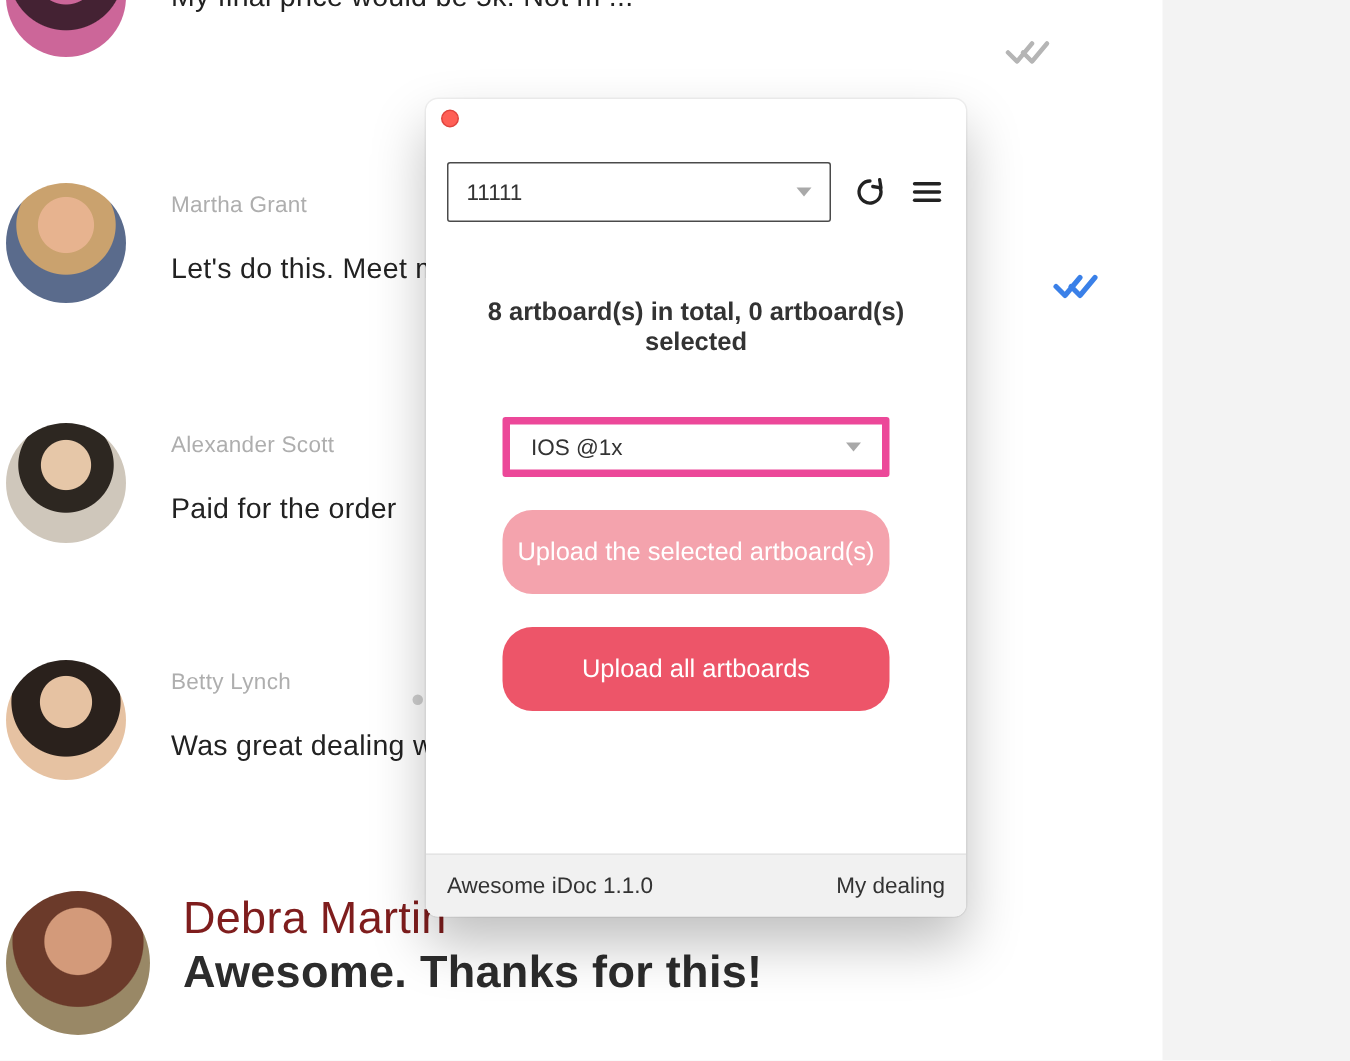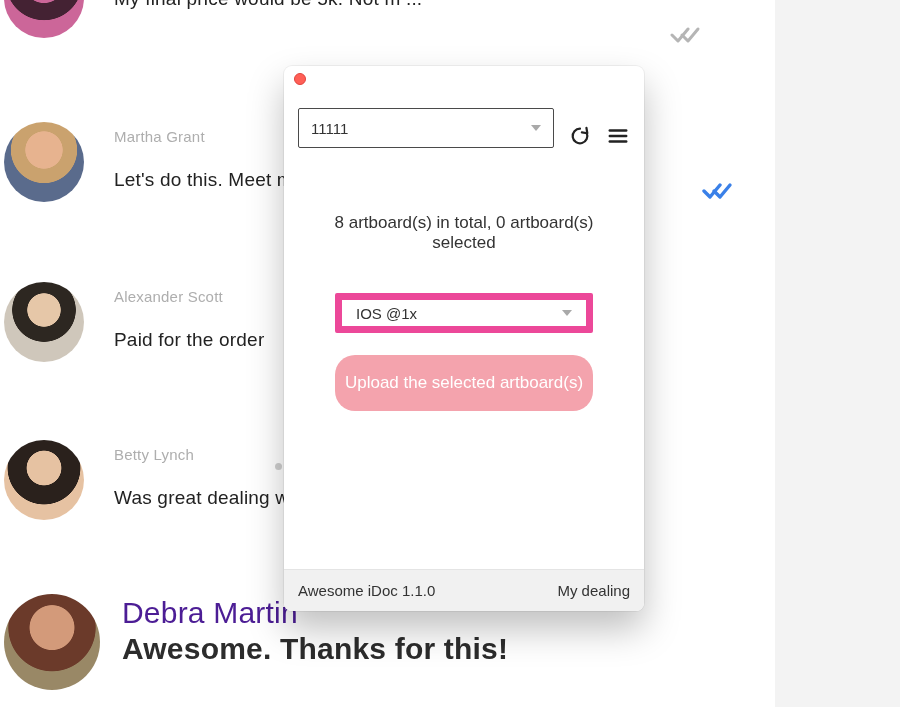--- a/index.html
+++ b/index.html
@@ -32,21 +32,21 @@
     flex-shrink: 0;
     margin-left: 4px;
     background: #d0c4b8;
     position: relative;
     overflow: hidden;
   }
   .chat-body { margin-left: 30px; padding-top: 6px; flex: 1; }
   .chat-name { color: #aeaeae; font-size: 15px; font-weight: 400; letter-spacing: .2px; }
   .chat-msg { color: #222; font-size: 19px; font-weight: 400; margin-top: 24px; letter-spacing: .2px; }
   .chat-msg.big { font-size: 30px; font-weight: 600; color: #2c2c2c; }
-  .chat-name.big { font-size: 30px; font-weight: 400; color: #4c1d95; }
+  .chat-name.big { font-size: 30px; font-weight: 400; color: #7f1d1d; }
 
   .checks {
     position: absolute;
     width: 34px; height: 22px;
   }
   .checks svg { width: 34px; height: 22px; display: block; }
 
   .unread-dot {
     position: absolute;
     width: 7px; height: 7px; border-radius: 50%;
@@ -74,21 +74,21 @@
     padding: 0 10px;
   }
   .traffic-dot {
     width: 12px; height: 12px; border-radius: 50%;
     background: #ff5f56;
     border: 1px solid #e0443e;
   }
 
   .toolbar {
     display: flex;
-    align-items: flex-end;
+    align-items: center;
     gap: 14px;
     padding: 16px 14px 0 14px;
   }
   .select {
     flex: 1;
     height: 40px;
     border: 1px solid #4a4a4a;
     border-radius: 2px;
     display: flex;
     align-items: center;
@@ -111,27 +111,27 @@
     display: flex; align-items: center; justify-content: center;
     cursor: pointer;
   }
 
   .plugin-body {
     flex: 1;
     padding: 50px 20px 0 20px;
     text-align: center;
   }
   .status-text {
-    font-size: 17px; color: #333; font-weight: 400; margin-top: 15px;
+    font-size: 17px; color: #333; font-weight: 700;
   }
 
   .select-centered {
     width: 258px; height: 40px;
     margin: 40px auto 0 auto;
-    border: 7px solid #ec4899;
+    border: 5px solid #ec4899;
     border-radius: 2px;
     display: flex; align-items: center; justify-content: space-between;
     padding: 0 14px;
     font-size: 15px; color: #333;
     cursor: pointer;
   }
   .select-centered .caret {
     width: 0; height: 0;
     border-left: 5px solid transparent;
     border-right: 5px solid transparent;
@@ -259,20 +259,21 @@
 
   <div class="plugin-body">
     <div class="status-text">8 artboard(s) in total, 0 artboard(s) selected</div>
 
     <div class="select-centered">
       <span>IOS @1x</span>
       <span class="caret"></span>
     </div>
 
     <button class="pill-btn disabled">Upload the selected artboard(s)</button>
+    <button class="pill-btn primary">Upload all artboards</button>
   </div>
 
   <div class="plugin-footer">
     <span>Awesome iDoc 1.1.0</span>
     <span>My dealing</span>
   </div>
 
 </div>
 
 </body></html>

